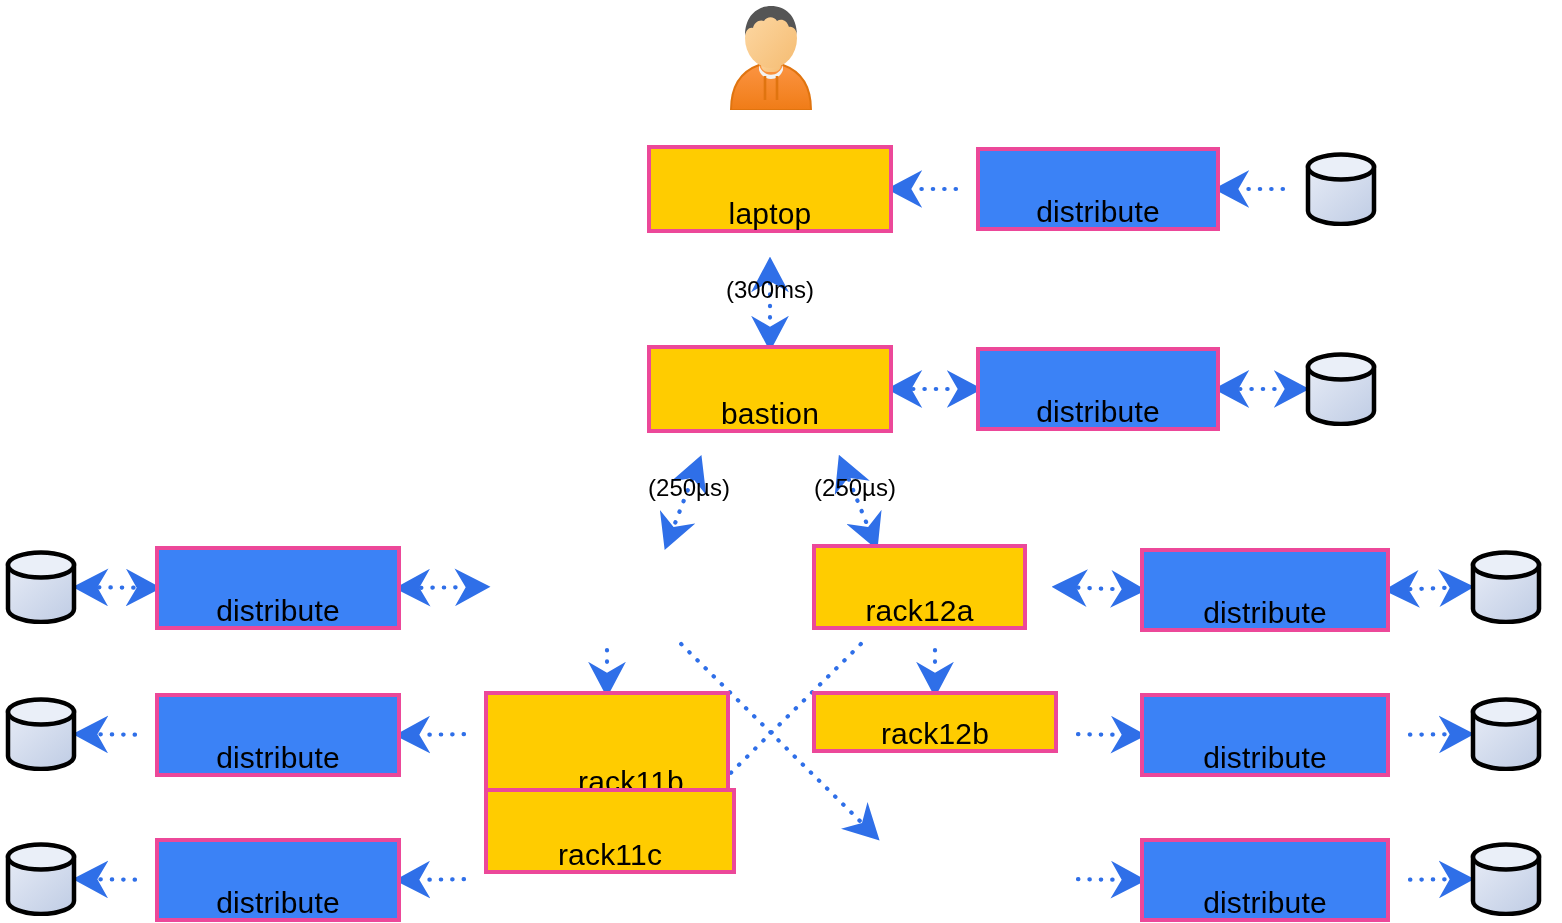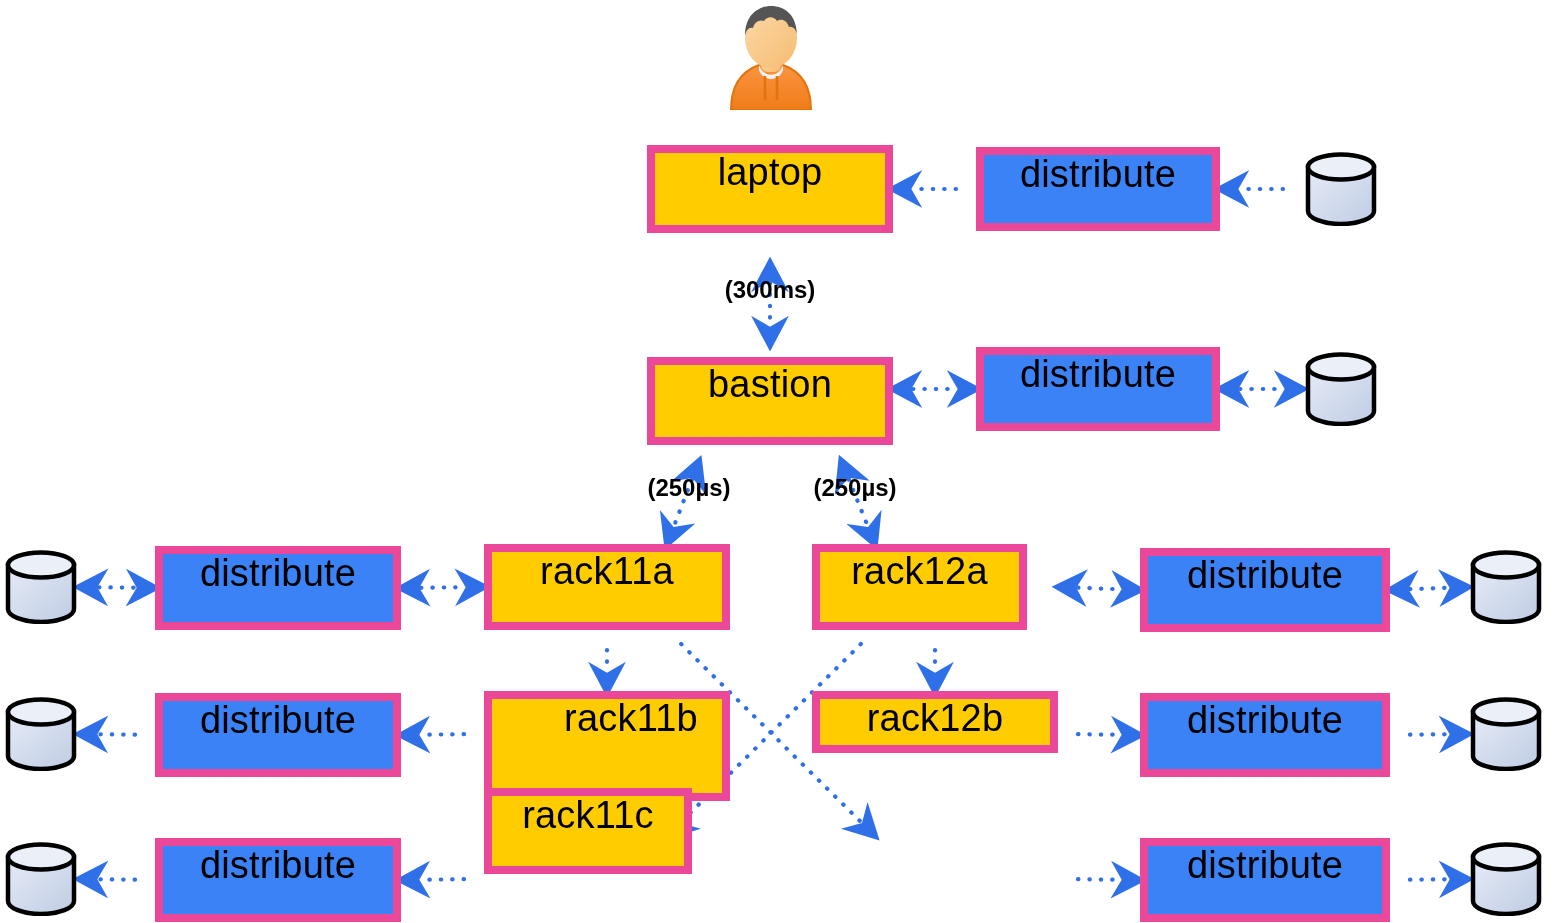--- a/index.html
+++ b/index.html
@@ -1,28 +1,28 @@
 <!DOCTYPE html>
 <html><head>
 <meta charset="utf-8">
 <style>
   html,body{margin:0;padding:0;background:#ffffff;}
   body{font-family:"Liberation Sans", sans-serif;}
   #stage{position:relative;width:1562px;height:923px;background:#fff;overflow:hidden;}
   #edges{position:absolute;left:0;top:0;width:1562px;height:923px;pointer-events:none;}
 
-  .node{position:absolute;box-sizing:border-box;border:8px solid #ec4899;
-        display:flex;align-items:flex-start;justify-content:center;
-        font-size:38px;color:#000;letter-spacing:.2px;line-height:1;}
+  .node{position:absolute;box-sizing:border-box;border:4px solid #ec4899;
+        display:flex;align-items:flex-end;justify-content:center;
+        font-size:30px;color:#000;letter-spacing:.2px;line-height:1;}
   .node.host{background:#FFCC00;}
   .node.dist{background:#3b82f6;}
 
   .db{position:absolute;}
 
-  .lbl{position:absolute;font-size:24px;font-weight:bold;color:#000;
+  .lbl{position:absolute;font-size:24px;font-weight:normal;color:#000;
        white-space:nowrap;text-align:center;}
 
   .avatar{position:absolute;}
 </style>
 </head>
 <body>
 
 <div id="stage">
 
   <svg class="avatar" style="left:715px;top:2px;" width="112" height="108" viewBox="0 0 112 108">
@@ -102,21 +102,21 @@
     <svg class="db" width="76" height="74" viewBox="0 0 76 74" style="left: 1303px; top: 152px;">
       <defs>
         <linearGradient id="dbg2" x1="0" y1="0" x2="1" y2="1">
           <stop offset="0" stop-color="#e6ebf6"></stop>
           <stop offset="1" stop-color="#bfcce4"></stop>
         </linearGradient>
       </defs>
       <path d="M5 15 L5 59 A33 13 0 0 0 71 59 L71 15 Z" fill="url(#dbg2)" stroke="#000" stroke-width="4.5"></path>
       <ellipse cx="38" cy="15" rx="33" ry="12.5" fill="#eaeff8" stroke="#000" stroke-width="4.5"></ellipse>
     </svg>
-    <div class="node host" style="left: 647px; top: 345px; width: 246px; height: 88px; margin-top: 12px;">
+    <div class="node host" style="left: 647px; top: 345px; width: 246px; height: 88px;">
       <span>bastion</span>
     </div>
     <div class="node dist" style="left: 976px; top: 347px; width: 244px; height: 84px;">
       <span>distribute</span>
     </div>
     <svg class="db" width="76" height="74" viewBox="0 0 76 74" style="left: 1303px; top: 352px;">
       <defs>
         <linearGradient id="dbg5" x1="0" y1="0" x2="1" y2="1">
           <stop offset="0" stop-color="#e6ebf6"></stop>
           <stop offset="1" stop-color="#bfcce4"></stop>
@@ -130,23 +130,20 @@
         <linearGradient id="dbg6" x1="0" y1="0" x2="1" y2="1">
           <stop offset="0" stop-color="#e6ebf6"></stop>
           <stop offset="1" stop-color="#bfcce4"></stop>
         </linearGradient>
       </defs>
       <path d="M5 15 L5 59 A33 13 0 0 0 71 59 L71 15 Z" fill="url(#dbg6)" stroke="#000" stroke-width="4.5"></path>
       <ellipse cx="38" cy="15" rx="33" ry="12.5" fill="#eaeff8" stroke="#000" stroke-width="4.5"></ellipse>
     </svg>
     <div class="node dist" style="left: 155px; top: 546px; width: 246px; height: 84px;">
       <span>distribute</span>
-    </div>
-    <div class="node host" style="left: 484px; top: 544px; width: 246px; height: 86px;">
-      <span>rack11a</span>
     </div>
     <div class="node host" style="left: 812px; top: 544px; width: 215px; height: 86px;">
       <span>rack12a</span>
     </div>
     <div class="node dist" style="left: 1140px; top: 548px; width: 250px; height: 84px;">
       <span>distribute</span>
     </div>
     <svg class="db" width="76" height="74" viewBox="0 0 76 74" style="left: 1468px; top: 550px;">
       <defs>
         <linearGradient id="dbg11" x1="0" y1="0" x2="1" y2="1">
@@ -195,21 +192,21 @@
           <stop offset="0" stop-color="#e6ebf6"></stop>
           <stop offset="1" stop-color="#bfcce4"></stop>
         </linearGradient>
       </defs>
       <path d="M5 15 L5 59 A33 13 0 0 0 71 59 L71 15 Z" fill="url(#dbg18)" stroke="#000" stroke-width="4.5"></path>
       <ellipse cx="38" cy="15" rx="33" ry="12.5" fill="#eaeff8" stroke="#000" stroke-width="4.5"></ellipse>
     </svg>
     <div class="node dist" style="left: 155px; top: 838px; width: 246px; height: 84px;">
       <span>distribute</span>
     </div>
-    <div class="node host" style="left: 484px; top: 788px; width: 208px; height: 86px;">
+    <div class="node host" style="left: 484px; top: 788px; width: 252px; height: 86px;">
       <span>rack11c</span>
     </div>
     <div class="node dist" style="left: 1140px; top: 838px; width: 250px; height: 84px;">
       <span>distribute</span>
     </div>
     <svg class="db" width="76" height="74" viewBox="0 0 76 74" style="left: 1468px; top: 842px;">
       <defs>
         <linearGradient id="dbg23" x1="0" y1="0" x2="1" y2="1">
           <stop offset="0" stop-color="#e6ebf6"></stop>
           <stop offset="1" stop-color="#bfcce4"></stop>

